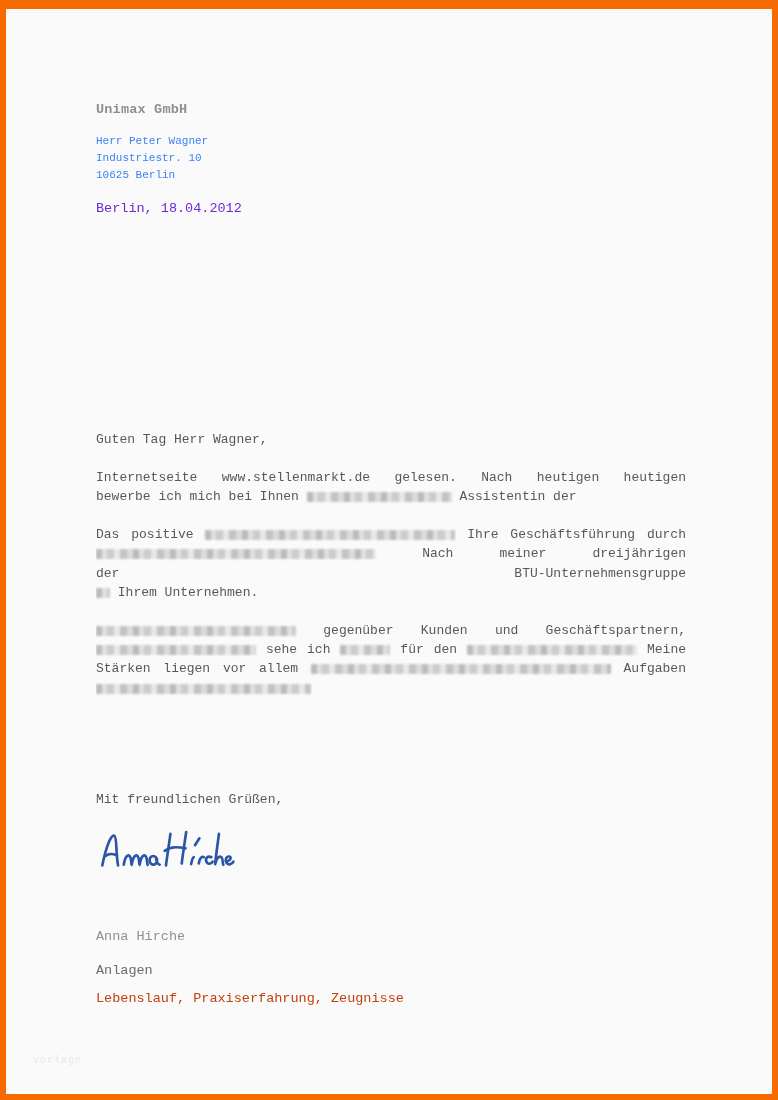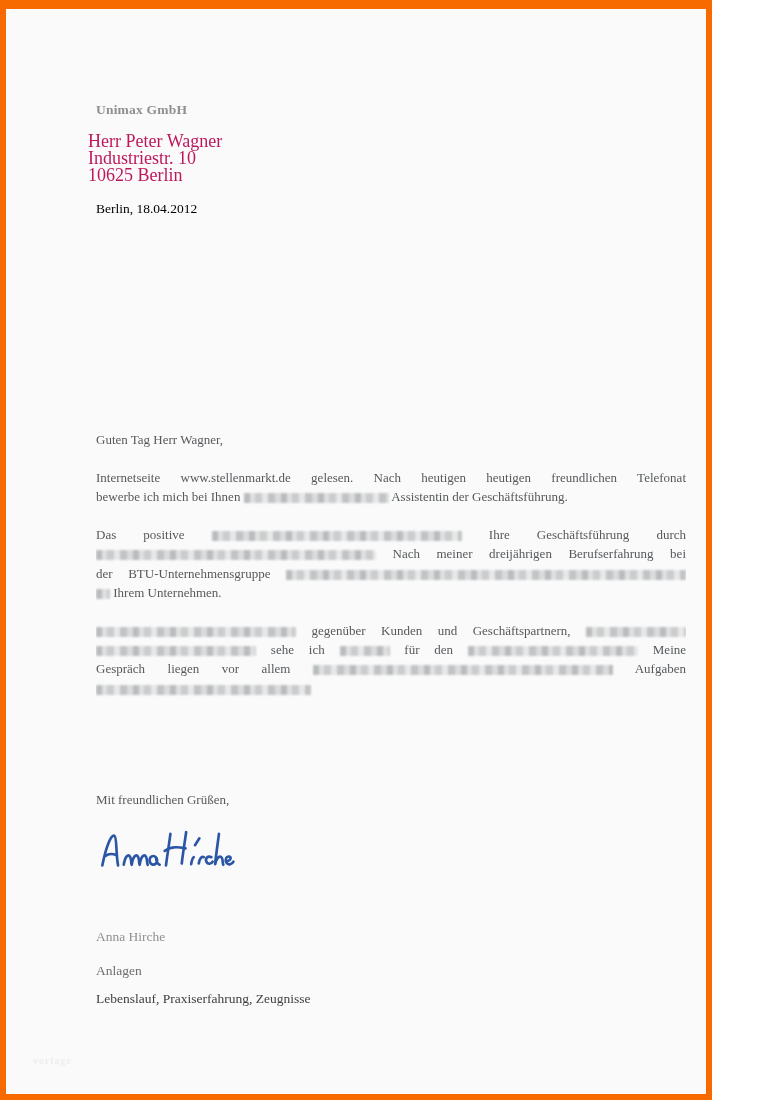--- a/index.html
+++ b/index.html
@@ -1,45 +1,45 @@
 <!DOCTYPE html>
 <html><head>
 <meta charset="utf-8">
 <style>
   html,body{margin:0;padding:0;background:#ffffff;}
   .page{
-    position:relative;width:712px;height:1100px;box-sizing:border-box;
+    position:relative;width:778px;height:1100px;box-sizing:border-box;
     background:#FAFAFA;
     border:6px solid #F66A00;border-top-width:9px;
-    font-family:Liberation Serif, serif;
+    font-family:Liberation Mono, monospace;
     overflow:hidden;
   }
   .abs{position:absolute;}
   .company{left:90px;top:93px;font-weight:bold;font-size:13.5px;color:#8F8F8F;letter-spacing:.2px;}
-  .recipient{left:82px;top:124px;font-size:18px;color:#be185d;line-height:17.2px;}
-  .dateline{left:90px;top:192px;font-size:13.5px;color:#000000;}
+  .recipient{left:90px;top:124px;font-size:11px;color:#3b82f6;line-height:17.2px;}
+  .dateline{left:90px;top:192px;font-size:13.5px;color:#6d28d9;}
   .subject{left:90px;top:330px;font-size:18.5px;font-weight:bold;color:#3A3A3A;letter-spacing:.1px;}
   .bodytext{font-size:13px;color:#56595C;}
   .greeting{left:90px;top:423px;}
   .paras{left:90px;top:459px;width:590px;}
   .para{margin:0 0 18.5px 0;}
   .line{line-height:19.3px;height:19.3px;overflow:hidden;}
   .line.just{text-align:justify;text-align-last:justify;}
   .redact{
     display:inline-block;height:10px;border-radius:1px;vertical-align:-2px;
     opacity:.8;filter:blur(1.2px);
     background-image:repeating-linear-gradient(90deg,
       #aaadb0 0 6px,#d8dadb 6px 11px,#bfc1c3 11px 18px,
       #e3e4e5 18px 24px,#b4b6b8 24px 31px,#d3d4d5 31px 37px);
   }
   .closing{left:90px;top:783px;}
   .sig{left:90px;top:816px;}
   .typedname{left:90px;top:877px;font-size:13.5px;color:#8E9092;margin-top:43px;}
   .anlagen{left:90px;top:954px;font-size:13.5px;color:#6B6D6F;}
-  .items{left:90px;top:982px;font-size:13.5px;color:#404040;}
+  .items{left:90px;top:982px;font-size:13.5px;color:#c2410c;}
   .watermark{left:27px;top:1046px;font-size:10px;font-weight:bold;color:#EDEDED;letter-spacing:1px;}
 </style>
 </head>
 <body>
 
 <div class="page">
 
   <div class="abs company">Unimax GmbH</div>
 
   <div class="abs recipient">
@@ -60,21 +60,21 @@
       </div>
       <div class="para">
         <div class="line just"><span>Das positive</span> <span class="redact" style="width: 250px;"></span> <span>Ihre Geschäftsführung durch</span></div>
         <div class="line just"><span class="redact" style="width: 280px;"></span> <span>Nach meiner dreijährigen Berufserfahrung bei</span></div>
         <div class="line just"><span>der BTU-Unternehmensgruppe</span> <span class="redact" style="width: 400px;"></span></div>
         <div class="line"><span class="redact" style="width: 14px;"></span> <span>Ihrem Unternehmen.</span></div>
       </div>
       <div class="para">
         <div class="line just"><span class="redact" style="width: 200px;"></span> <span>gegenüber Kunden und Geschäftspartnern,</span> <span class="redact" style="width: 100px;"></span></div>
         <div class="line just"><span class="redact" style="width: 160px;"></span> <span>sehe ich</span> <span class="redact" style="width: 50px;"></span> <span>für den</span> <span class="redact" style="width: 170px;"></span> <span>Meine</span></div>
-        <div class="line just"><span>Gespräch liegen vor allem</span> <span class="redact" style="width: 300px;"></span> <span>Aufgaben</span></div>
+        <div class="line just"><span>Stärken liegen vor allem</span> <span class="redact" style="width: 300px;"></span> <span>Aufgaben</span></div>
         <div class="line"><span class="redact" style="width: 215px;"></span></div>
       </div>
     </div>
 
   <div class="abs bodytext closing">Mit freundlichen Grüßen,</div>
 
   <div class="abs sig">
     <svg width="145" height="48" viewBox="0 0 115 38">
       <g fill="none" stroke="#2B55A5" stroke-width="2.1" stroke-linecap="round" stroke-linejoin="round">
         <path d="M5 32 C8 17 12 7.5 14.5 8.5 C16.8 9.5 15.5 21 17.5 32"></path>

